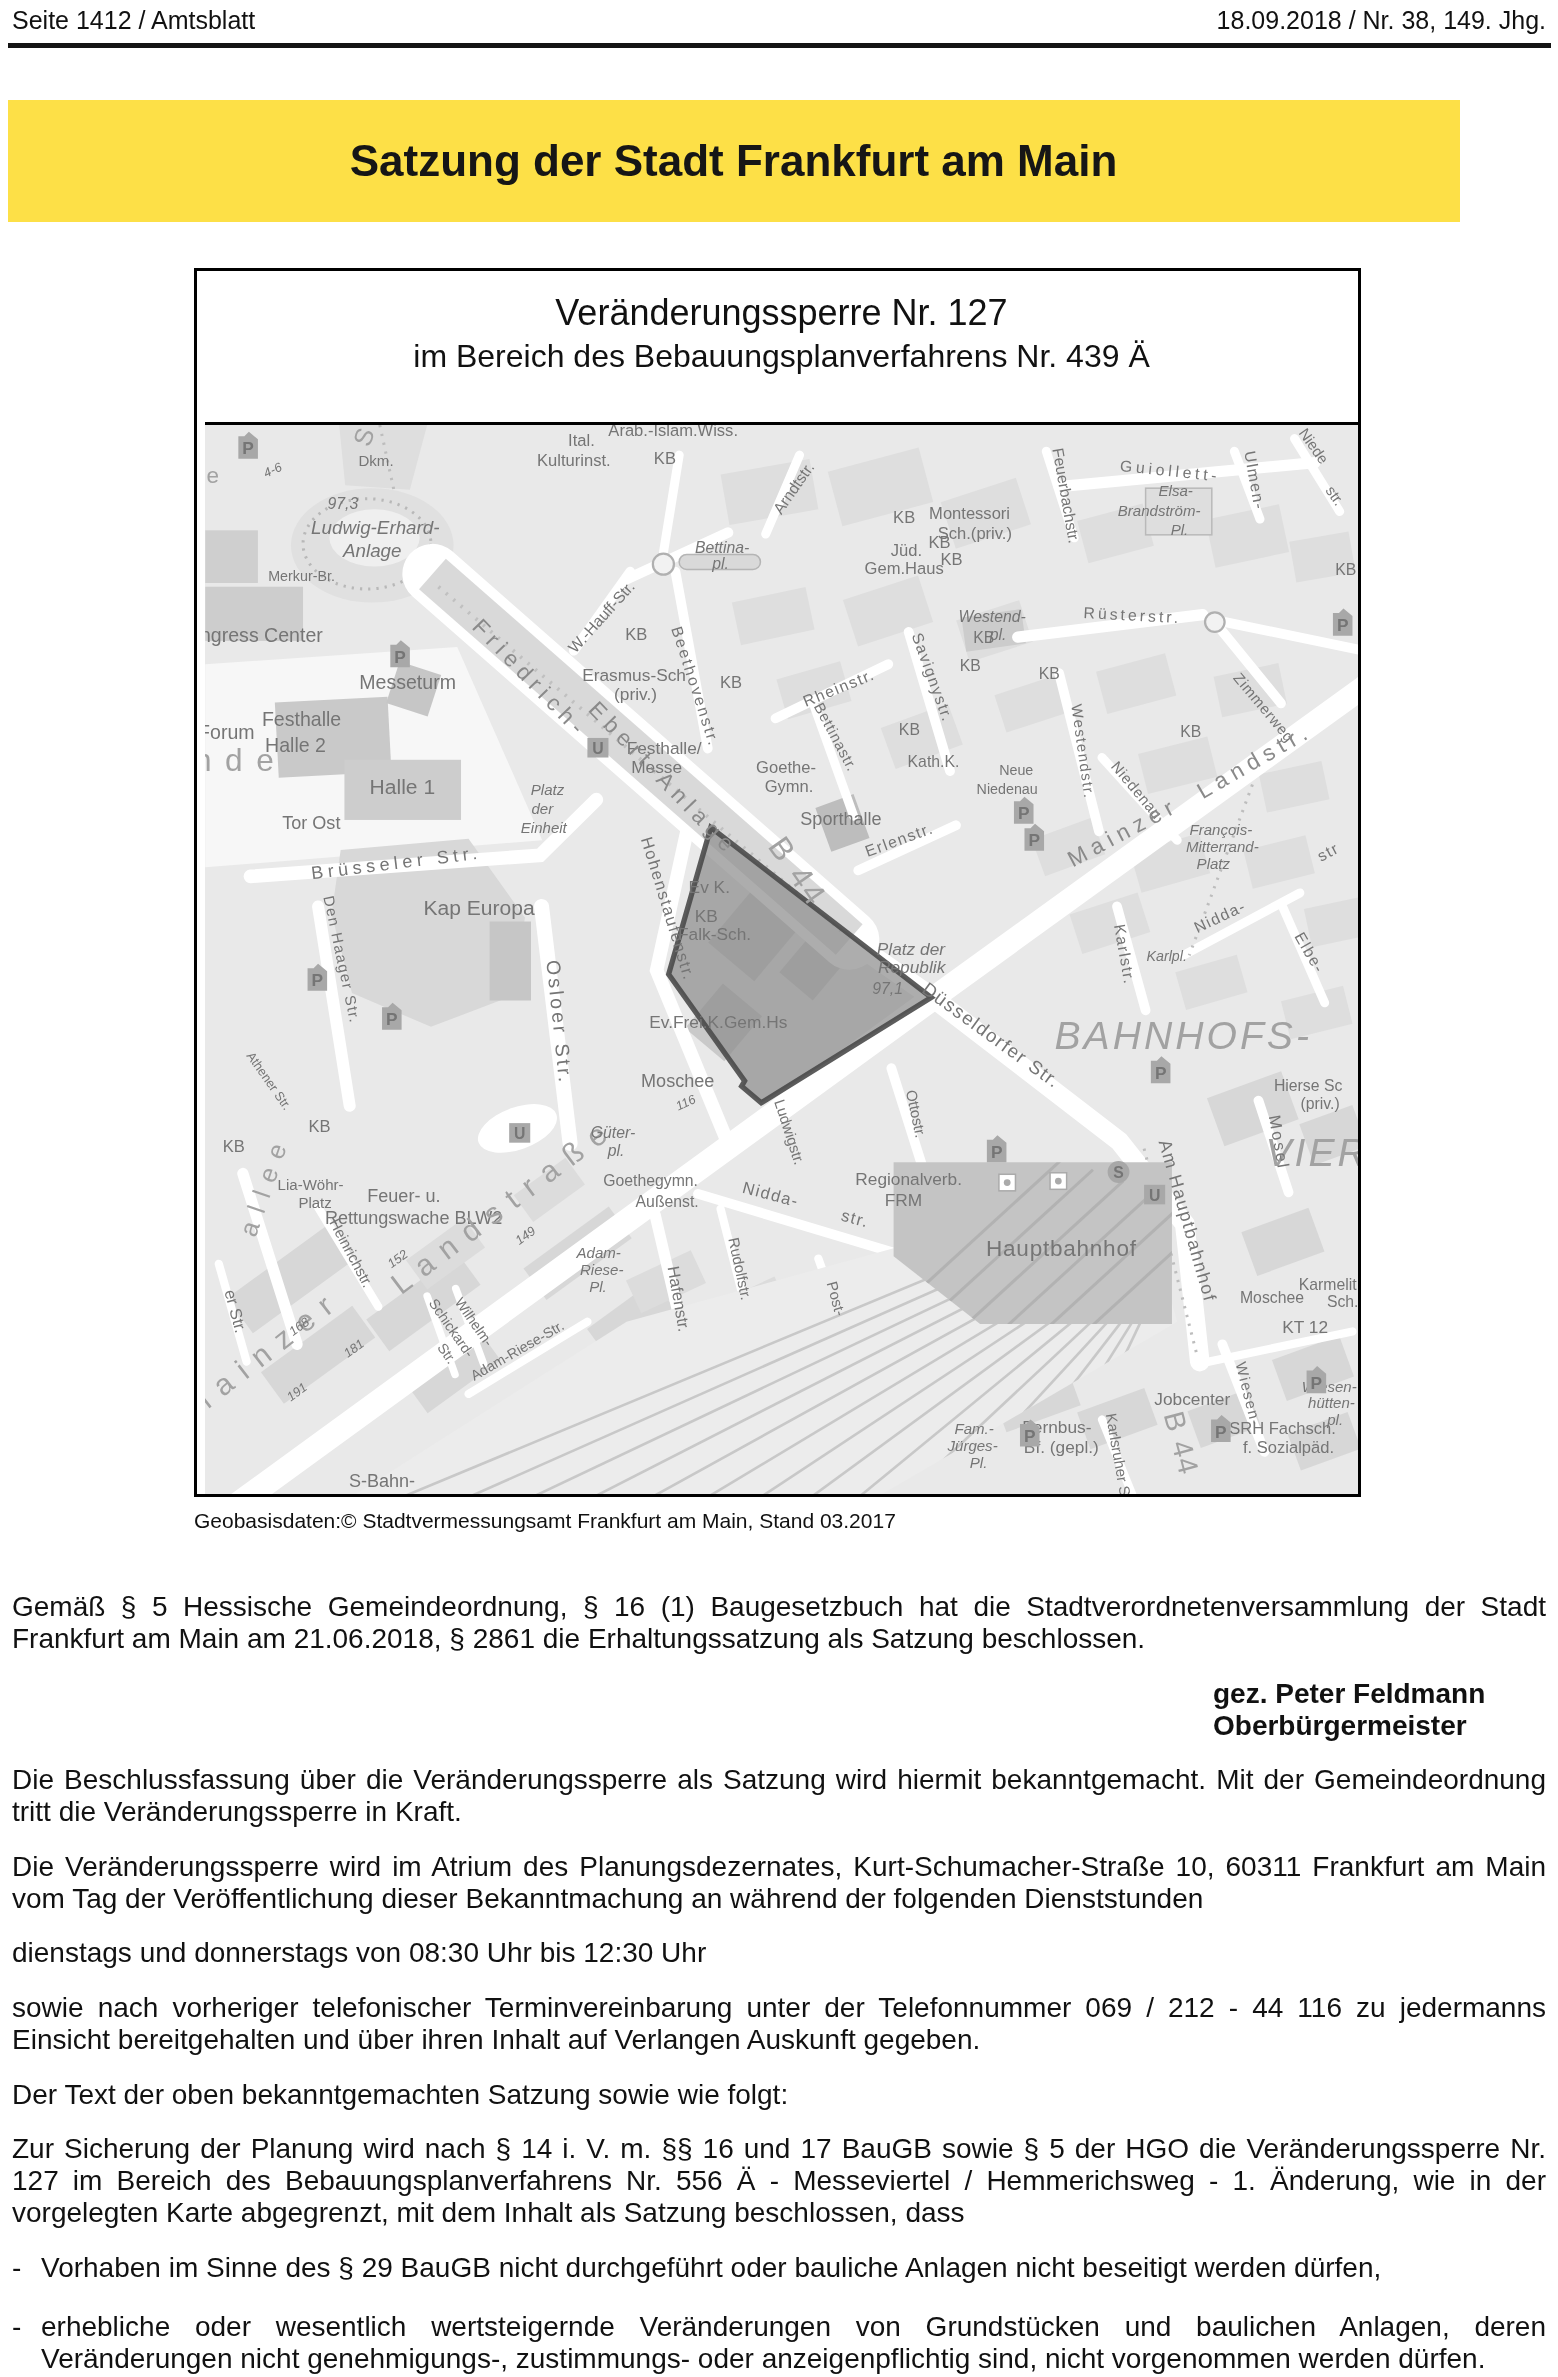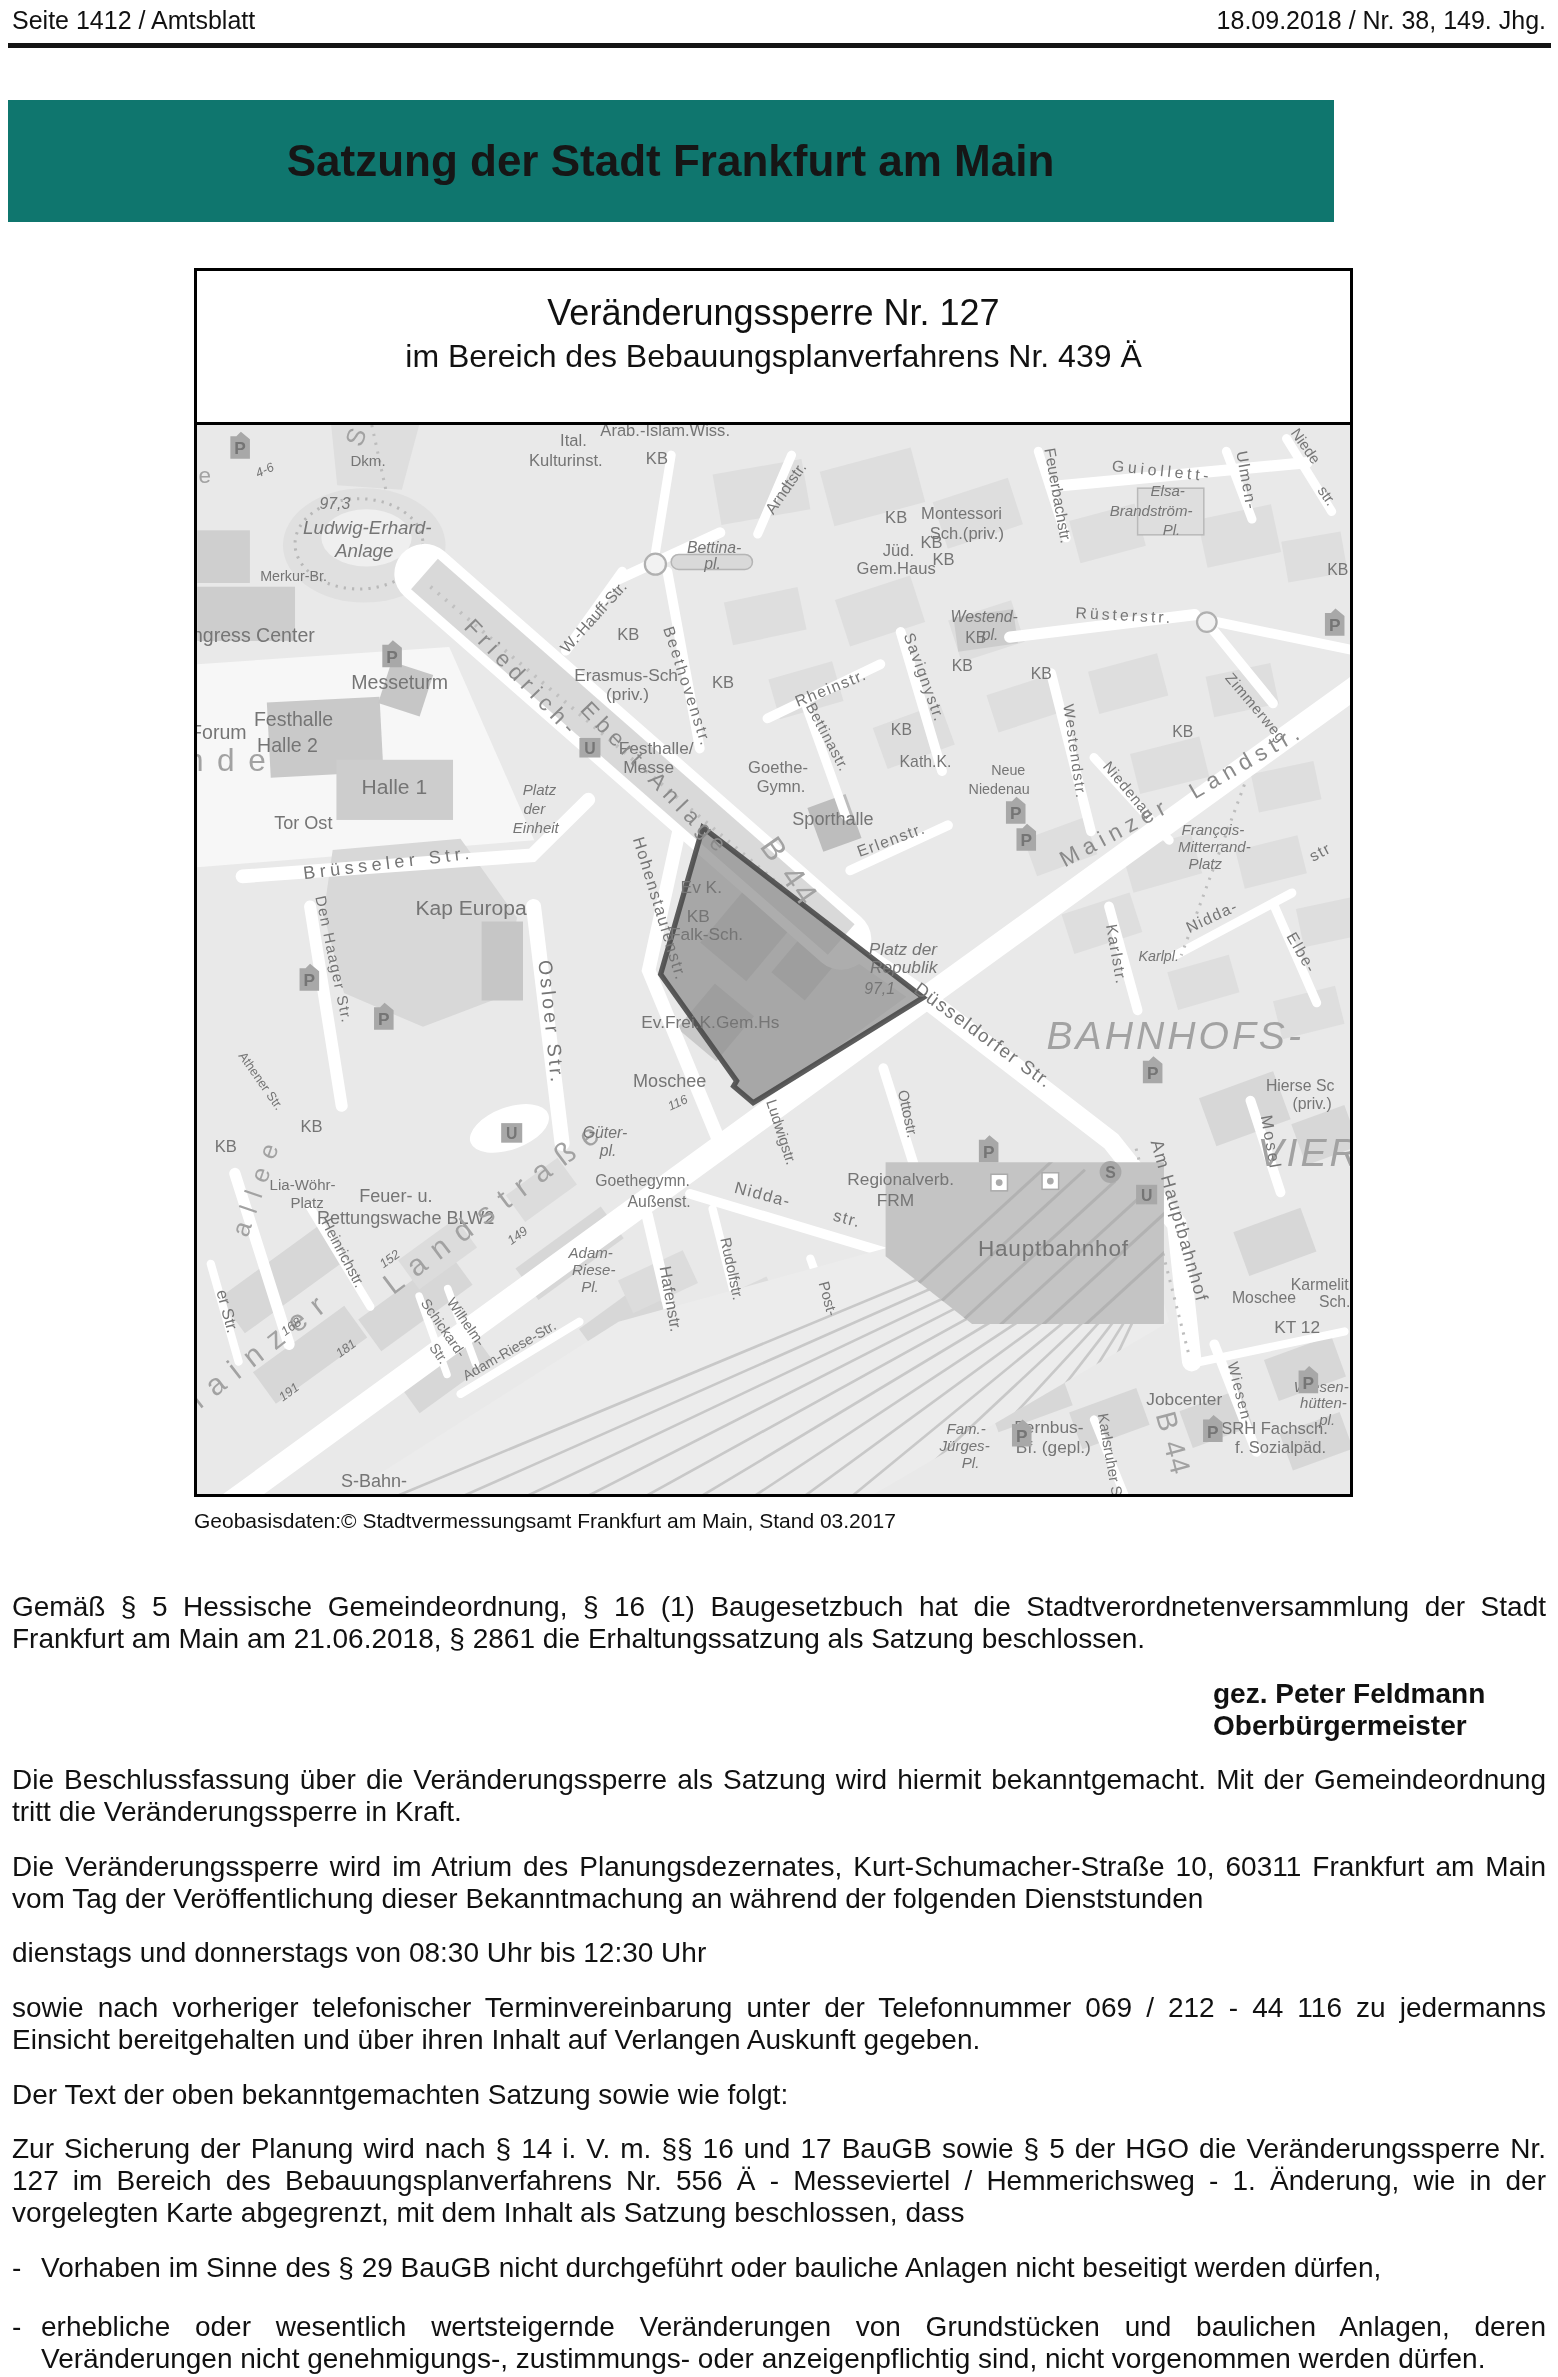--- a/index.html
+++ b/index.html
@@ -1,24 +1,24 @@
 <!DOCTYPE html>
 <html style="font-size:12px"><head>
 <meta charset="utf-8">
 <style>
   html,body{margin:0;padding:0;background:#ffffff;}
   body{width:1558px;height:2377px;position:relative;font-family:"Liberation Sans",sans-serif;color:#111;overflow:hidden;}
   
   .pgheader{position:absolute;top:6px;left:12px;right:12px;display:flex;justify-content:space-between;font-size:25px;gap:42px;}
   .rule{position:absolute;top:43px;left:7.5px;right:7.5px;height:4.5px;background:#141414;}
   
-  .banner{position:absolute;top:100px;left:7.5px;width:1326px;height:122px;background:#0f766e;display:flex;align-items:center;justify-content:center;}
+  .banner{position:absolute;top:100px;left:7.5px;width:1452px;height:122px;background:#fde047;display:flex;align-items:center;justify-content:center;}
   .banner h1{margin:0;font-size:44px;font-weight:bold;color:#161616;letter-spacing:0px;}
   
-  .mapbox{position:absolute;top:268px;left:194px;width:1153px;border:3.8px solid #000;background:#fff;}
+  .mapbox{position:absolute;top:268px;left:194px;width:1153px;border:3.8px solid #000;background:#fff;padding-left:8px;}
   .maptitle{height:154px;border-bottom:3px solid #000;text-align:center;padding-top:19.6px;box-sizing:border-box;}
   .maptitle .l1{font-size:36px;line-height:44px;}
   .maptitle .l2{font-size:32px;line-height:42px;}
   .maptitle .l3{font-size:32px;line-height:42px;}
   svg#map{display:block;background:#e9e9e9;}
   svg#map text{font-family:"Liberation Sans",sans-serif;fill:#757575;}
   svg#map text.i{font-style:italic;}
   svg#map text.g{fill:#a2a2a2;}
   svg#map text.d{fill:#8a8a8a;}
   .caption{position:absolute;top:1509px;left:194px;font-size:21px;}

